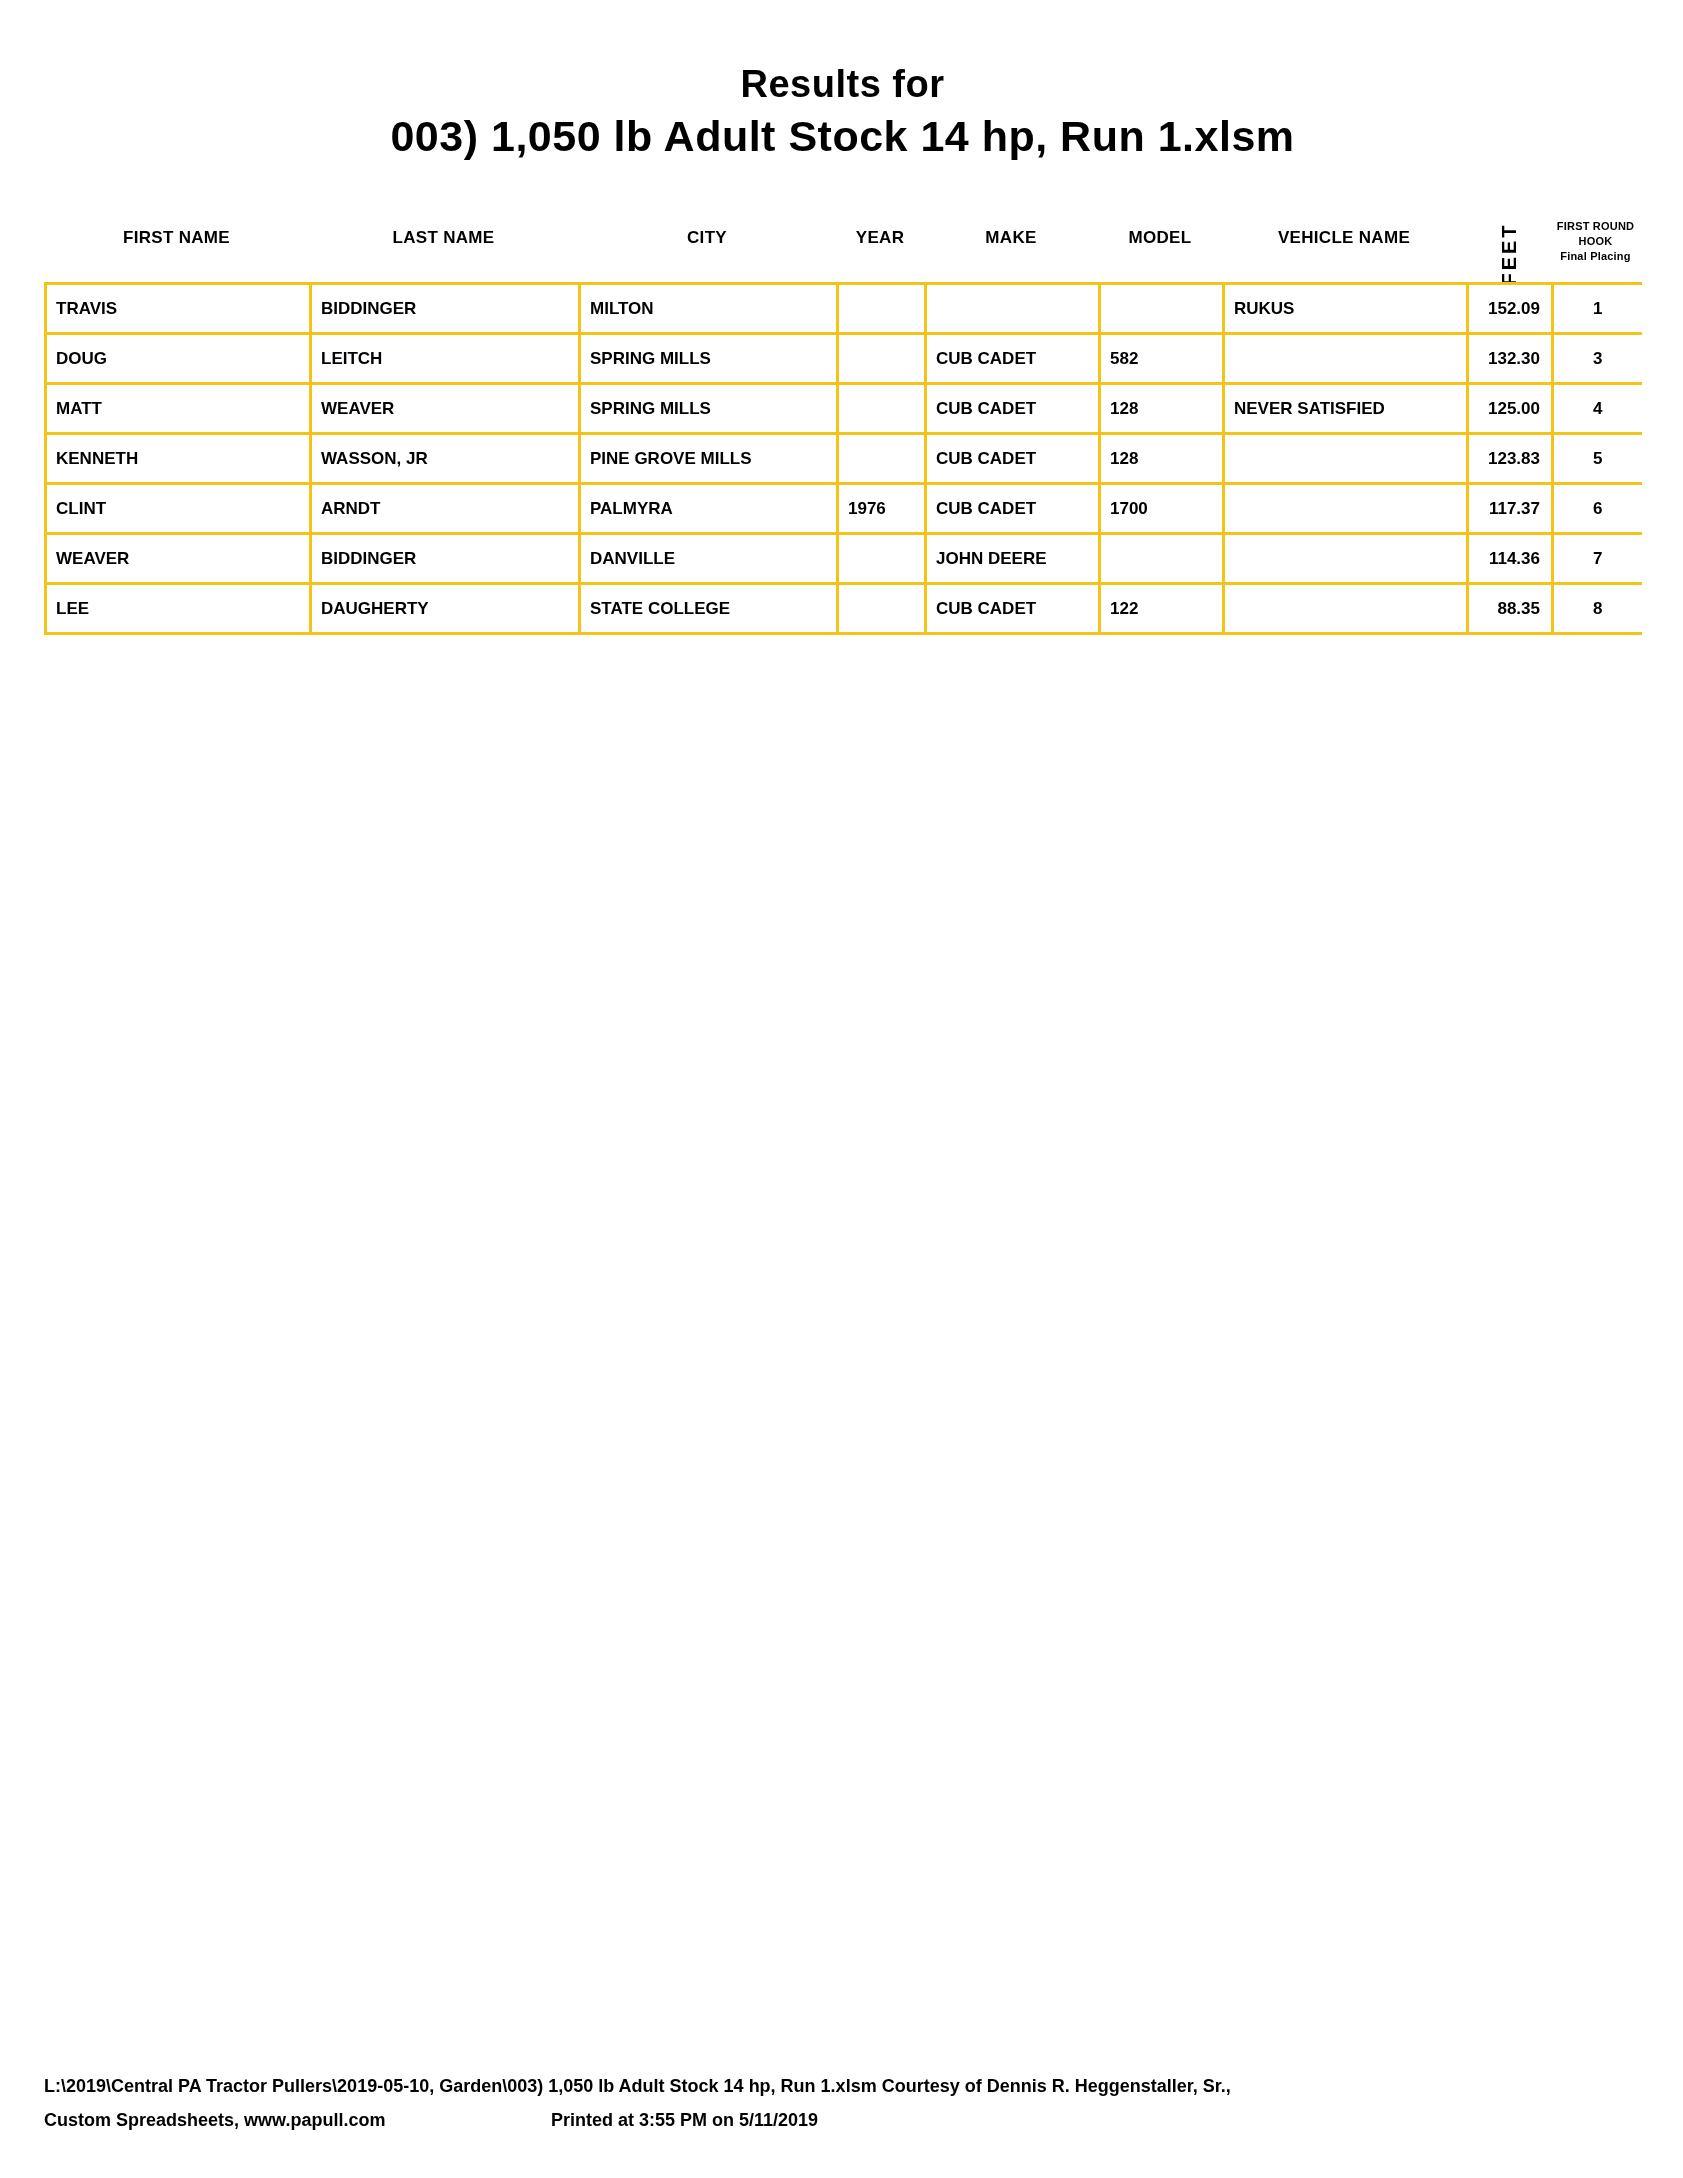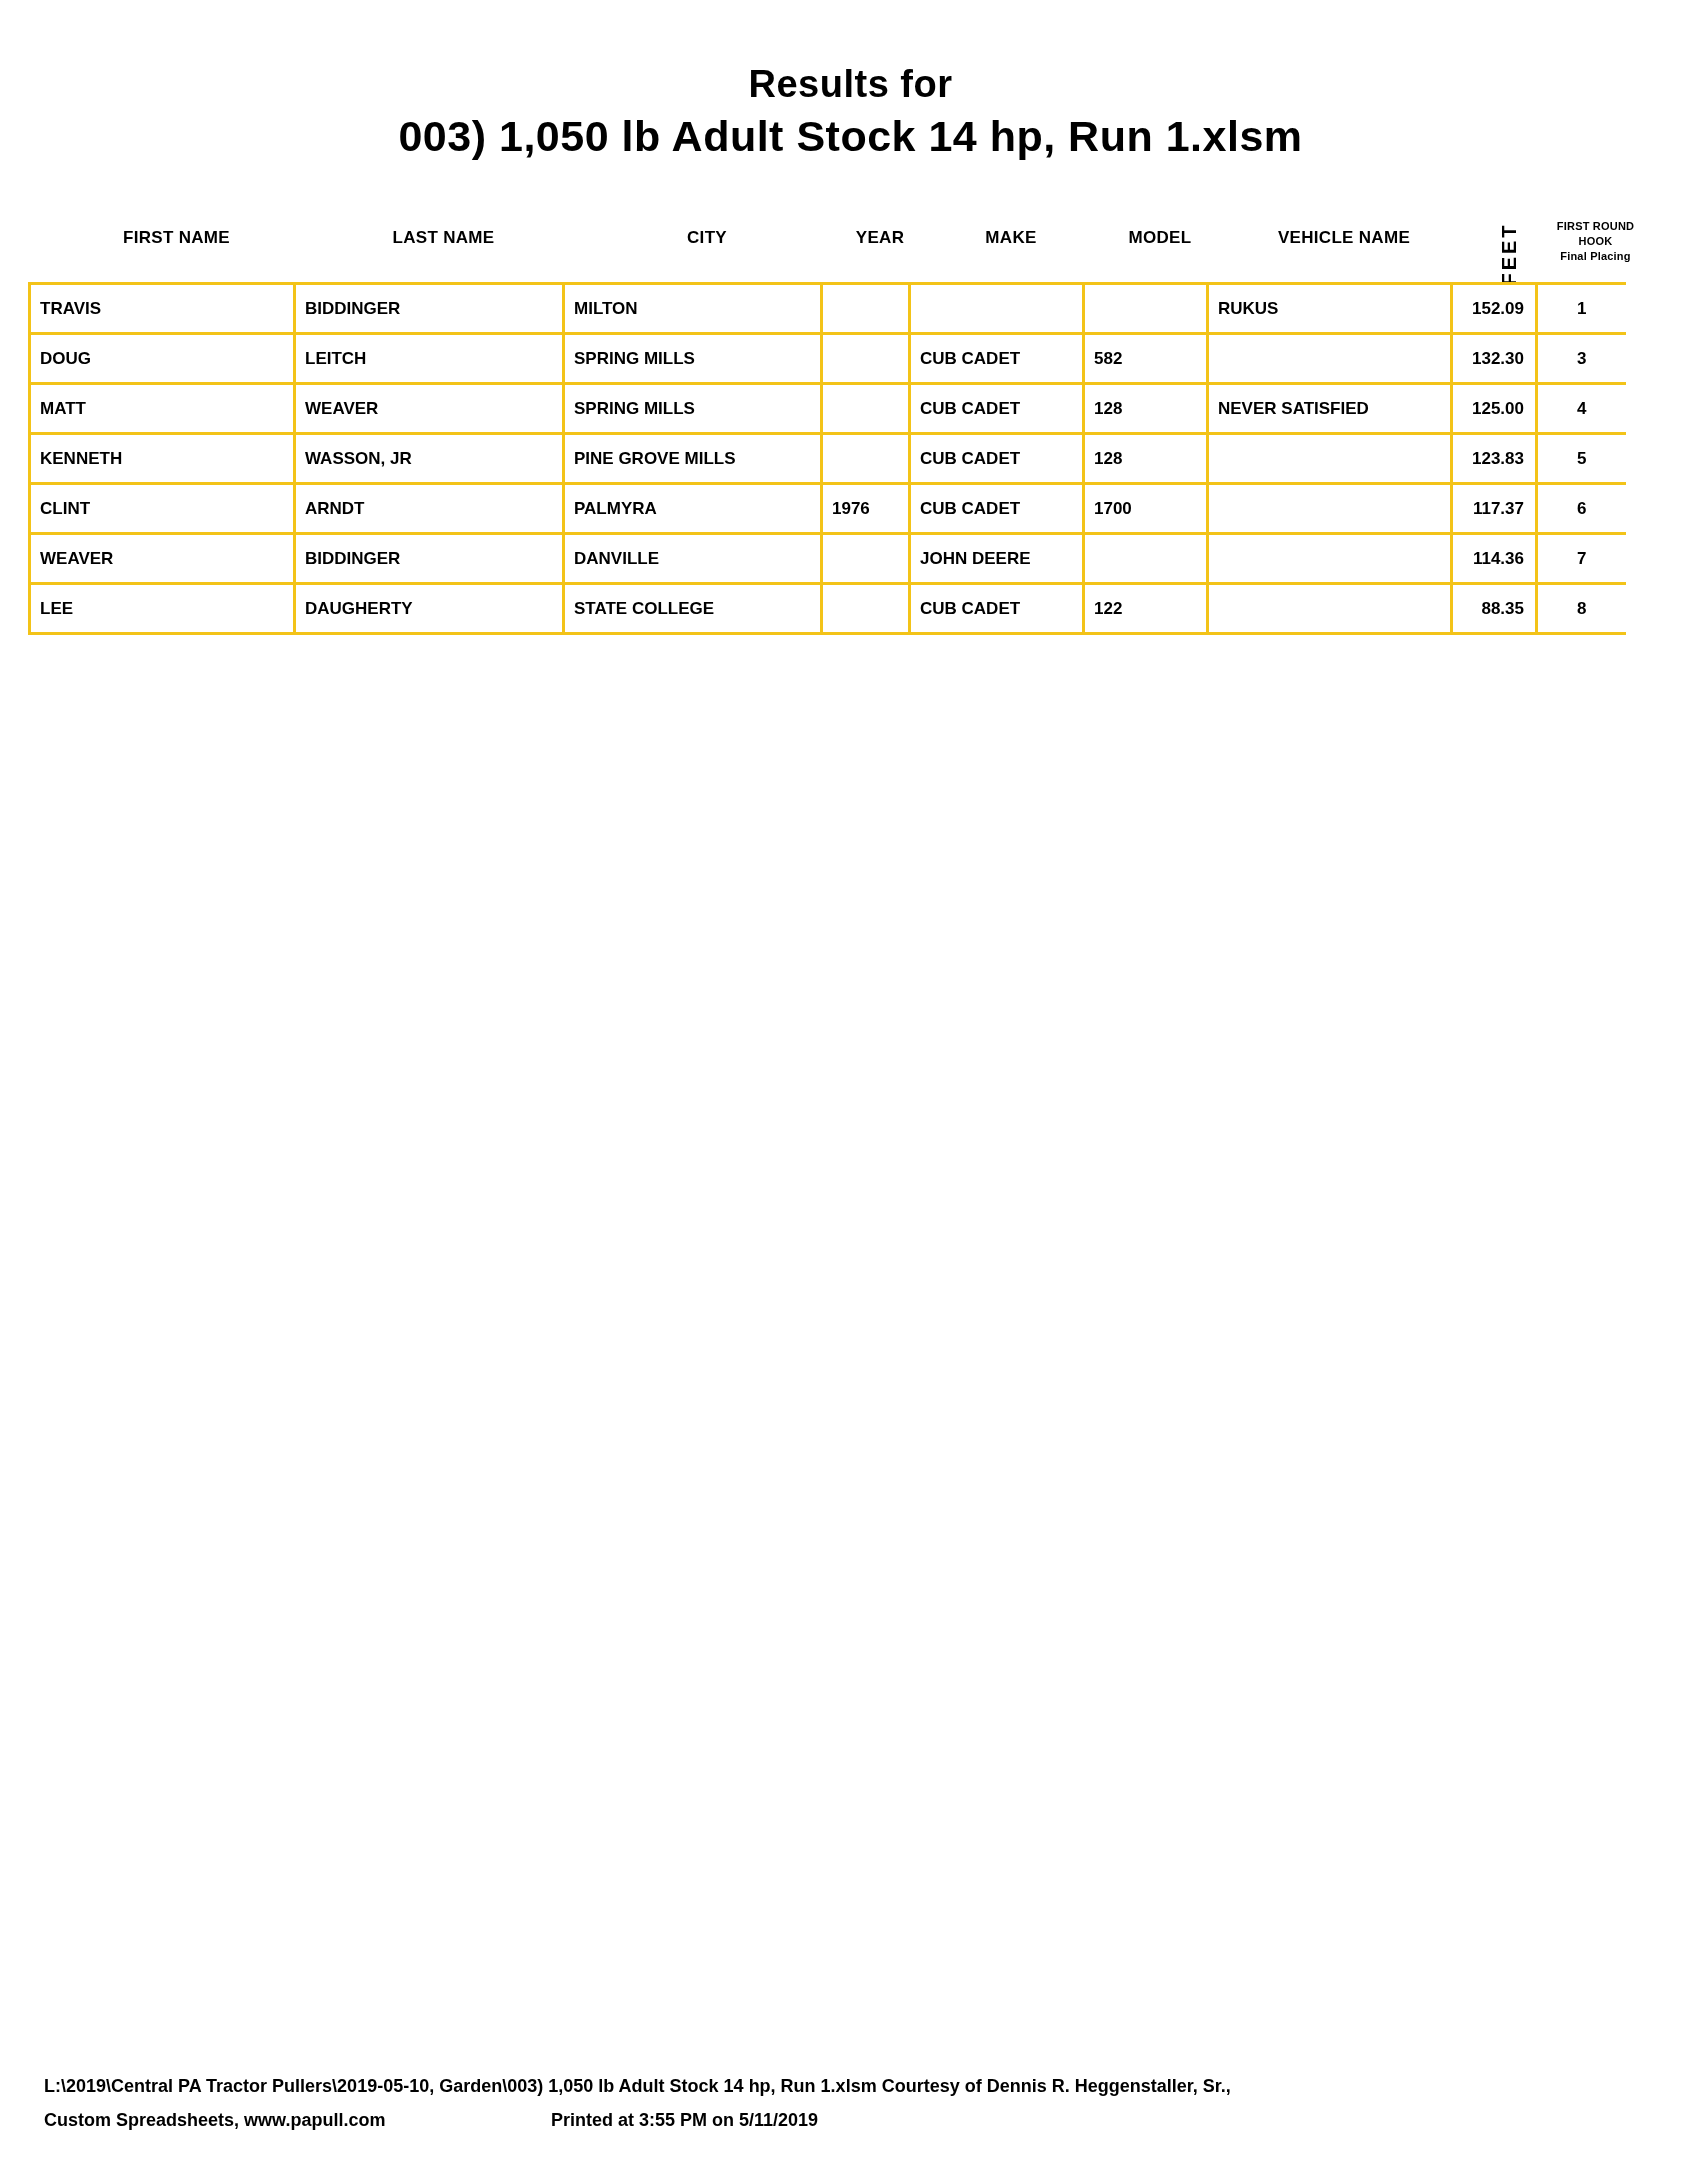--- a/index.html
+++ b/index.html
@@ -15,21 +15,21 @@
     font-weight: bold;
     color: var(--text-color, #000000);
   }
   .page {
     position: absolute;
     inset: 0;
   }
   
   .title-block {
     position: absolute;
-    left: 52px;
+    left: 44px;
     top: 59px;
     width: 1597px;
     text-align: center;
   }
   .title-line1 {
     font-size: 38px;
     line-height: 50px;
     letter-spacing: 0.5px;
   }
   .title-line2 {
@@ -88,21 +88,21 @@
   }
   .place-head div {
     font-size: 11px;
     line-height: 15px;
     text-align: center;
     letter-spacing: 0.2px;
   }
   
   .grid-wrap {
     position: absolute;
-    left: 28px;
+    left: 44px;
     top: 282px;
   }
   table.results {
     border-collapse: collapse;
     table-layout: fixed;
     width: 1597px;
   }
   table.results td {
     border: 3px solid var(--border-color, #F3C318);
     height: 50px;

